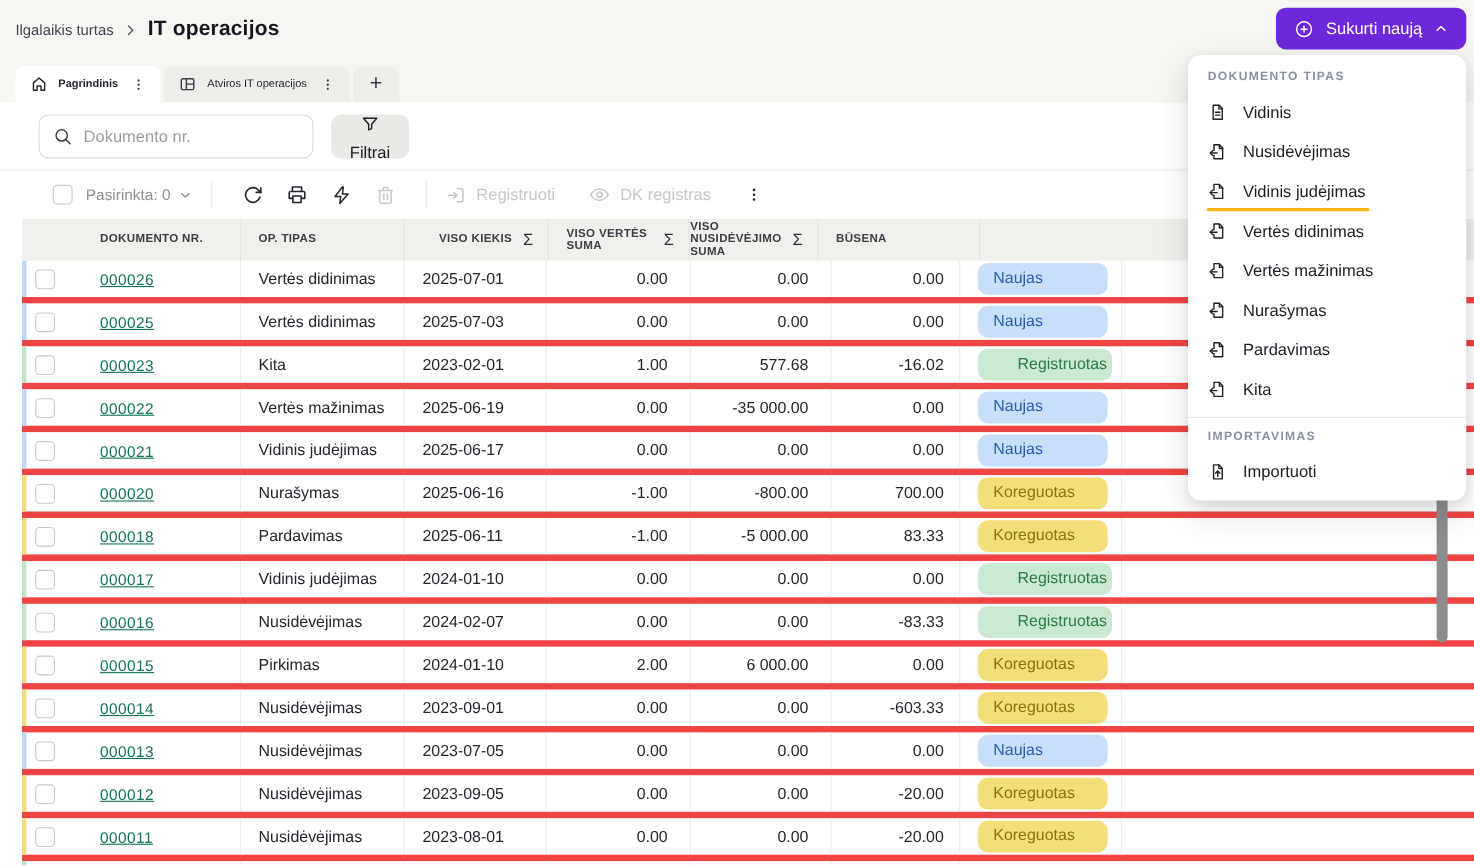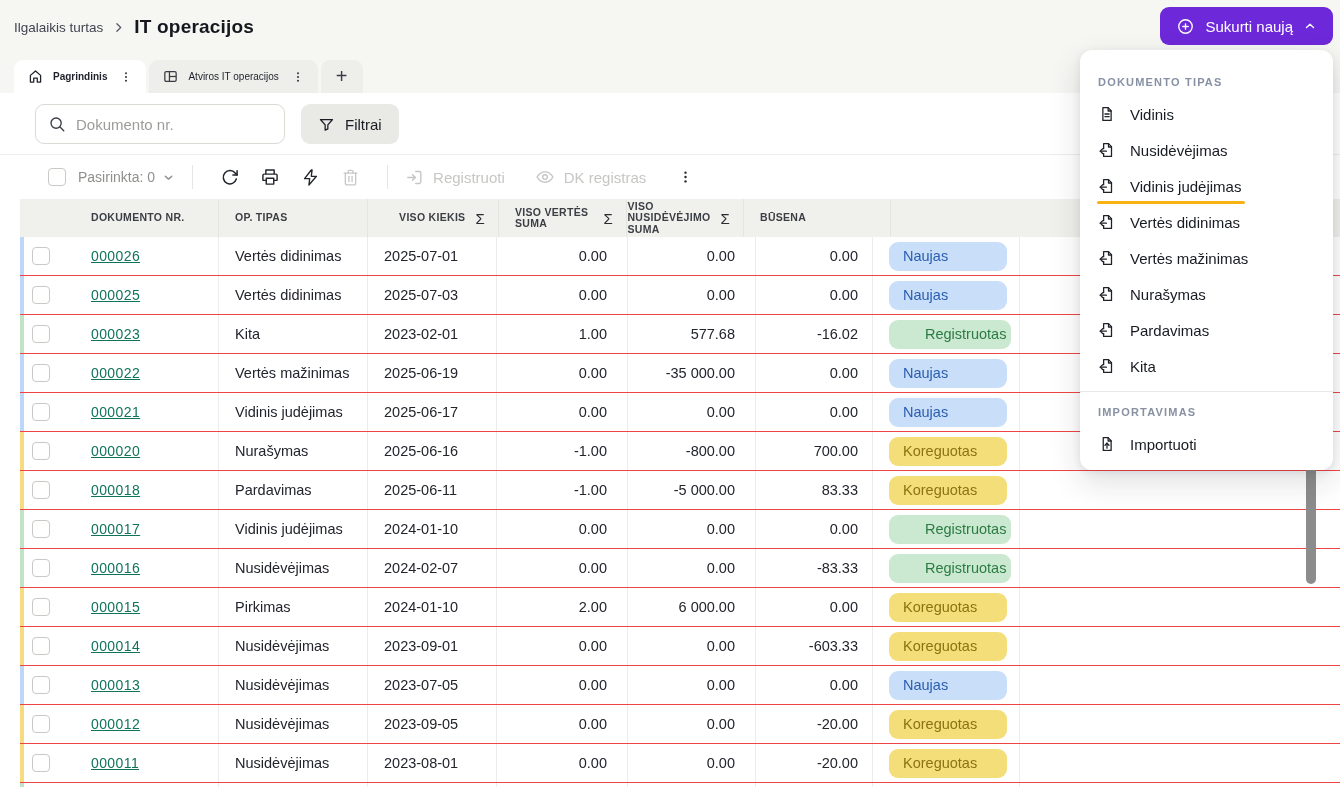--- a/index.html
+++ b/index.html
@@ -46,21 +46,21 @@
     position:absolute; left:35px; top:11px; width:250px; height:40px;
     border:1px solid #dbdbd6; border-radius:9px; background:#fff;
     display:flex; align-items:center; gap:10px; padding:0 12px;
   }
   .search-box input { border:none; outline:none; width:100%; font-size:15px; font-family:inherit; color:#23252c; }
   .search-box input::placeholder { color:#9c9c99; }
   .filter-btn {
     position:absolute; left:301px; top:11px; height:40px;
     background:#e9e9e5; border:none; border-radius:9px;
     display:flex; align-items:center; gap:10px; padding:0 17px;
-    font-size:15px; font-family:inherit; color:#191c24; cursor:pointer;
+    font-size:15px; font-family:inherit; color:#191c24; cursor:pointer;flex-direction:column;
   }
 
   
   .toolbar { height:44px; display:flex; align-items:center; padding-left:48px; }
   .cb { width:18px; height:18px; border:1.5px solid #c9c9c5; border-radius:4px; background:#fff; display:inline-block; flex:none; cursor:pointer; }
   .sel-label { margin-left:12px; font-size:14px; color:#8f8f8c; }
   .sel-chev { margin-left:7px; display:flex; }
   .vsep { width:1px; height:24px; background:#e6e6e2; margin:0 17px; }
   .icon-btn { width:40px; height:32px; display:flex; align-items:center; justify-content:center; color:#21242b; cursor:pointer; background:none; border:none; }
   .icon-btn.disabled { color:#c7c7c4; cursor:default; }
@@ -79,21 +79,21 @@
   .c-cb { width:55px; flex:none; }
   .c-doc { width:144px; flex:none; }
   .c-type { width:149px; flex:none; }
   .c-date { width:129px; flex:none; }
   .c-qty { width:131px; flex:none; }
   .c-val { width:128px; flex:none; }
   .c-dep { width:117px; flex:none; }
   .c-status { width:147px; flex:none; }
   .c-empty { flex:1; }
 
-  .tr { position:relative; display:flex; height:39px; border-bottom:1px solid #ef4444; background:#fff; }
+  .tr { position:relative; display:flex; height:39px; border-bottom:6px solid #ef4444; background:#fff; }
   .strip { position:absolute; left:0; top:0; bottom:0; width:4px; }
   .tr.new .strip { background:#bcd7f8; }
   .tr.registered .strip { background:#bfe5c6; }
   .tr.adjusted .strip { background:#f6dc80; }
 
   .td { display:flex; align-items:center; font-size:14.5px; color:#23252c; border-right:1px solid #ececе8; border-right:1px solid #ecece8; padding:0 12px 0 16px; overflow:hidden; }
   .td.no-border { border-right:none; }
   .td.num { justify-content:flex-end; padding-right:20px; }
   .td.c-dep { padding-right:14px; }
   .cb-cell { padding-left:12px; border-right:none; }
@@ -104,21 +104,21 @@
   .tr.registered .badge { background:#cbe9d0; color:#2b7b44;padding-left:36px; }
   .tr.adjusted .badge { background:#f4de79; color:#8a7313; }
 
   
   .dropdown {
     position:absolute; left:1080px; top:50px; width:253px;
     background:#fff; border-radius:12px; z-index:20;
     box-shadow:0 12px 32px rgba(25,28,40,.14), 0 2px 8px rgba(25,28,40,.08);
     padding:12px 0 8px;
   }
-  .menu-section { font-size:11px; font-weight:700; letter-spacing:1.2px; color:#8791a3; padding:2px 18px 0; margin-bottom:8px;margin-top:12px; }
+  .menu-section { font-size:11px; font-weight:700; letter-spacing:1.2px; color:#8791a3; padding:2px 18px 0; margin-bottom:8px; }
   .menu-item { position:relative; height:36px; display:flex; align-items:center; gap:14px; padding:0 18px; font-size:15px; color:#181b22; cursor:pointer; }
   .mi-icon { color:#1e2128; display:flex; }
   .menu-item.highlighted::after {
     content:""; position:absolute; left:17px; bottom:0; width:148px; height:3px;
     background:#f7b214; border-radius:2px;
   }
   .menu-divider { height:1px; background:#e8e8e4; margin:7px 0 9px; }
 
   
   .scroll-thumb { position:absolute; left:1306px; top:444px; width:10px; height:140px; background:#8c8c8c; border-radius:6px; z-index:15; cursor:grab; }

